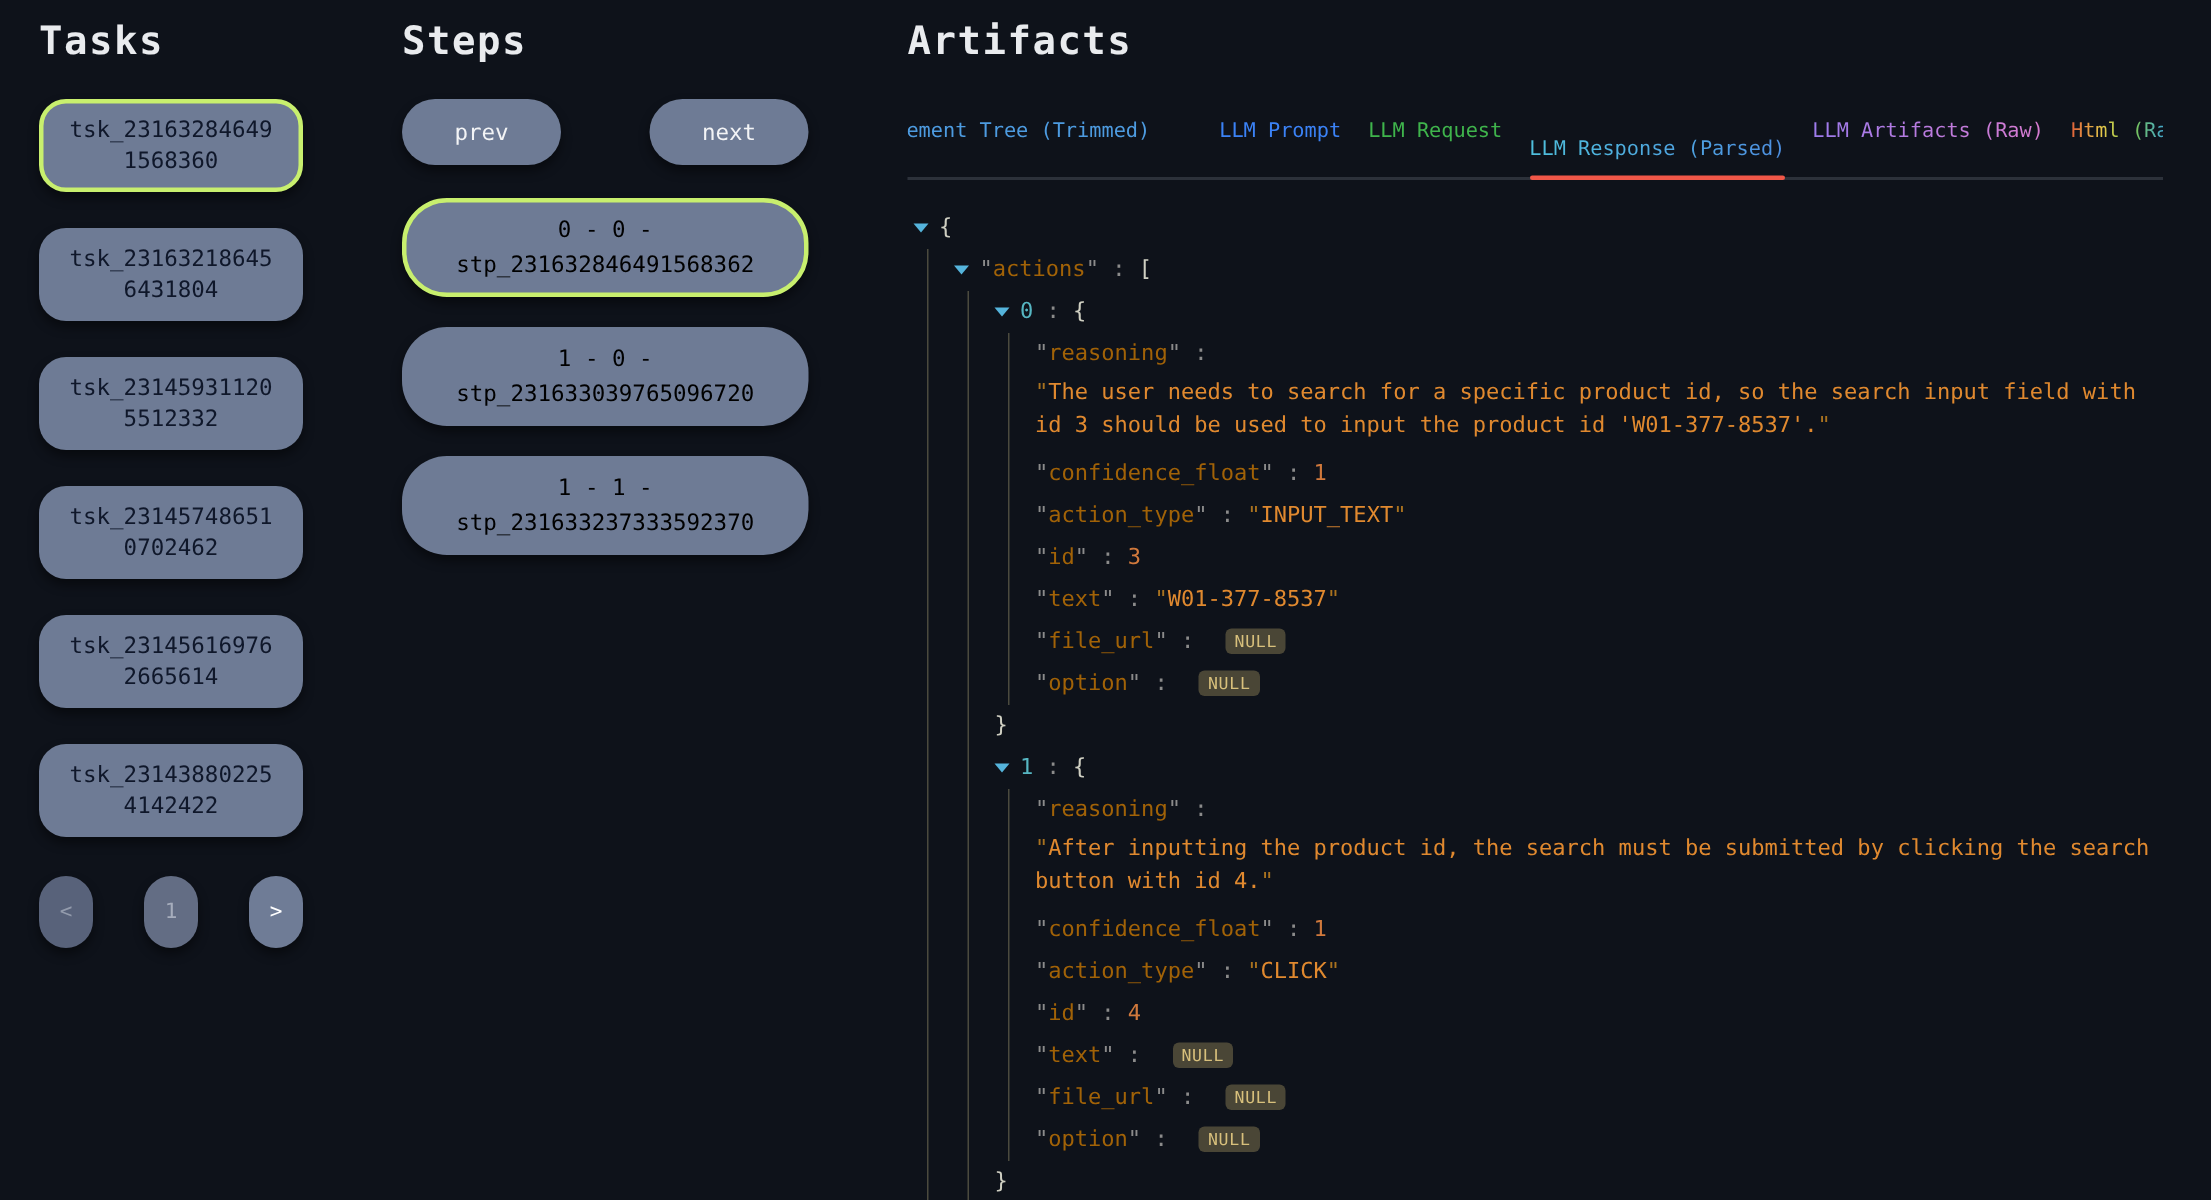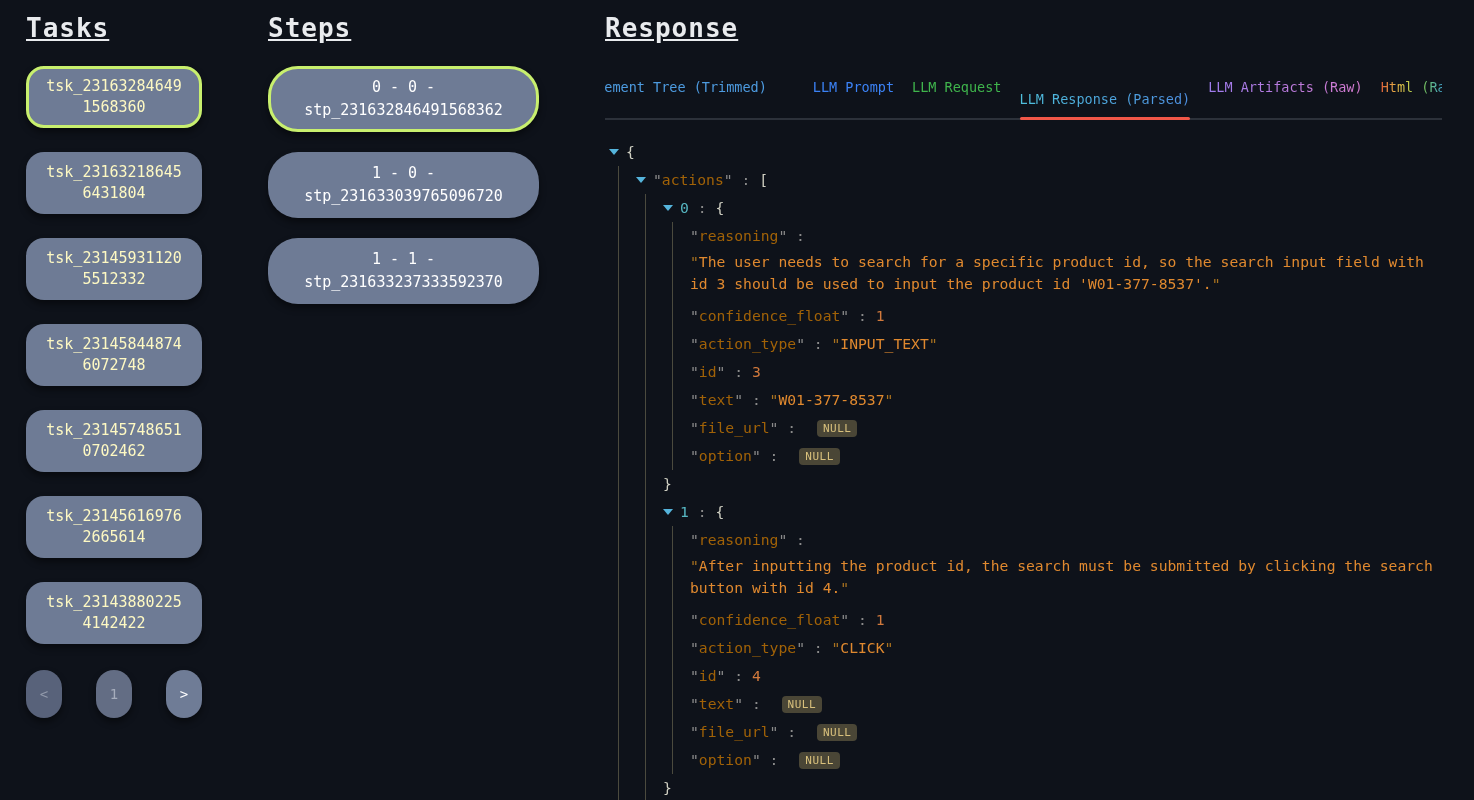--- a/index.html
+++ b/index.html
@@ -5,27 +5,27 @@
   html,body{margin:0;padding:0;}
   body{
     width:1474px;height:800px;overflow:hidden;
     background:#0e121a;
     font-family:"DejaVu Sans Mono", monospace;
     color:#e8e8e8;
   }
   .app{display:flex;box-sizing:border-box;padding:12px 32px 0 26px;height:100%;}
   h1.col-title{
     font-size:26px;font-weight:600;letter-spacing:1px;color:#e9ebee;
-    margin:0 0 22px 0;line-height:32px;text-decoration:underline;
+    margin:0 0 22px 0;line-height:32px;
   }
   
   .tasks-col{width:176px;flex:none;margin-right:66px;}
   .task-btn{
     display:block;box-sizing:border-box;width:100%;
-    background:#6e7b95;color:#fef9c3;border:none;border-radius:18px;
+    background:#6e7b95;color:#0f172a;border:none;border-radius:18px;
     font-family:inherit;font-size:15px;line-height:21px;
     padding:10px 17px;margin:0 0 24px 0;text-align:center;
     word-break:break-all;cursor:pointer;
     box-shadow:0 4px 7px rgba(0,0,0,.45);
   }
   .task-btn.selected{border:3px solid #c8ef6e;padding:7px 14px;}
   .pagination{display:flex;justify-content:space-between;margin-top:26px;width:176px;}
   .pg{
     width:36px;height:48px;border:none;border-radius:18px;
     font-family:inherit;font-size:14px;cursor:pointer;
@@ -37,21 +37,21 @@
   
   .steps-col{width:271px;flex:none;margin-right:66px;}
   .nav-row{display:flex;justify-content:space-between;margin-bottom:22px;}
   .nav-btn{
     width:106px;height:44px;border:none;border-radius:22px;
     background:#6e7b95;color:#f3f4f6;font-family:inherit;font-size:15px;
     cursor:pointer;box-shadow:0 4px 7px rgba(0,0,0,.45);
   }
   .step-btn{
     display:block;box-sizing:border-box;width:100%;
-    background:#6e7b95;color:#ffffff;border:none;border-radius:30px;
+    background:#6e7b95;color:#000000;border:none;border-radius:30px;
     font-family:inherit;font-size:15px;line-height:23px;
     padding:10px 14px;margin:0 0 20px 0;text-align:center;
     cursor:pointer;box-shadow:0 4px 7px rgba(0,0,0,.45);
   }
   .step-btn.selected{border:3px solid #c8ef6e;padding:7px 11px;}
   
   .artifacts-col{flex:1;min-width:0;}
   .tabwrap{overflow:hidden;margin-top:16px;}
   .tabbar{
     display:flex;gap:18px;white-space:nowrap;width:max-content;min-width:100%;
@@ -97,43 +97,46 @@
 <body>
 
 <div class="app">
 
   <aside class="tasks-col">
     <h1 class="col-title">Tasks</h1>
     <div id="task-list">
         <button class="task-btn selected">tsk_231632846491568360</button>
         <button class="task-btn">tsk_231632186456431804</button>
         <button class="task-btn">tsk_231459311205512332</button>
-        <button class="task-btn">tsk_231458448746072748</button>
         <button class="task-btn">tsk_231457486510702462</button>
         <button class="task-btn">tsk_231456169762665614</button>
         <button class="task-btn">tsk_231438802254142422</button>
       </div>
     <div class="pagination">
       <button class="pg dim">&lt;</button>
       <button class="pg dim2">1</button>
       <button class="pg">&gt;</button>
     </div>
   </aside>
 
   <section class="steps-col">
     <h1 class="col-title">Steps</h1>
+    <div class="nav-row">
+      <button class="nav-btn">prev</button>
+      <button class="nav-btn">next</button>
+    </div>
     <div id="step-list">
         <button class="step-btn selected">0 - 0 - stp_231632846491568362</button>
         <button class="step-btn">1 - 0 - stp_231633039765096720</button>
         <button class="step-btn">1 - 1 - stp_231633237333592370</button>
       </div>
   </section>
 
   <main class="artifacts-col">
-    <h1 class="col-title">Response</h1>
+    <h1 class="col-title">Artifacts</h1>
     <div class="tabwrap">
       <div class="tabbar" id="tabbar">
           <button class="tab" style="color: rgb(77, 155, 224);">Element Tree (Trimmed)</button>
           <button class="tab" style="color: #3b82f6; margin-left: 28px;">LLM Prompt</button>
           <button class="tab" style="color: rgb(63, 180, 76); text-align: right;">LLM Request</button>
           <button class="tab active" style="background-image: linear-gradient(90deg, rgb(79, 192, 221), rgb(77, 142, 224)); background-clip: text; color: transparent; margin-top: 24px;">LLM Response (Parsed)<span class="red-underline" style="background: rgb(240, 87, 72);"></span></button>
           <button class="tab" style="background-image: linear-gradient(90deg, rgb(157, 123, 237), rgb(215, 123, 208)); background-clip: text; color: transparent;">LLM Artifacts (Raw)</button>
           <button class="tab" style="background-image: linear-gradient(90deg, rgb(224, 99, 58), rgb(230, 200, 74), rgb(126, 200, 79), rgb(69, 168, 200), rgb(154, 111, 224)); background-clip: text; color: transparent;">Html (Raw)</button>
         </div>
     </div>

